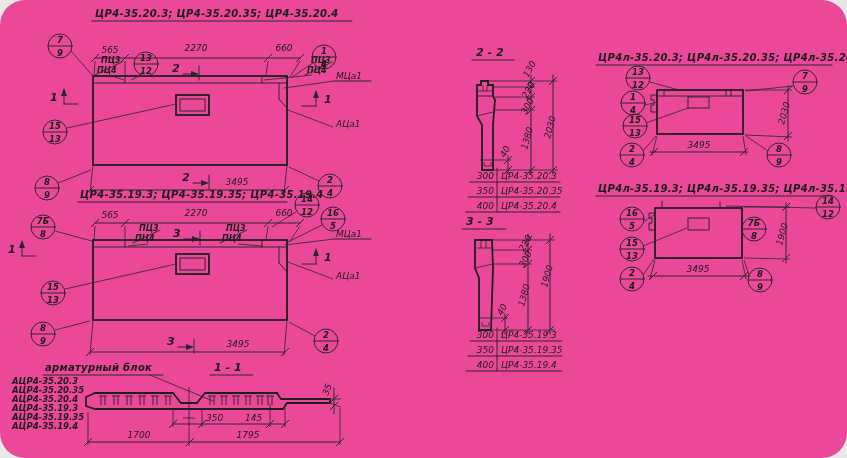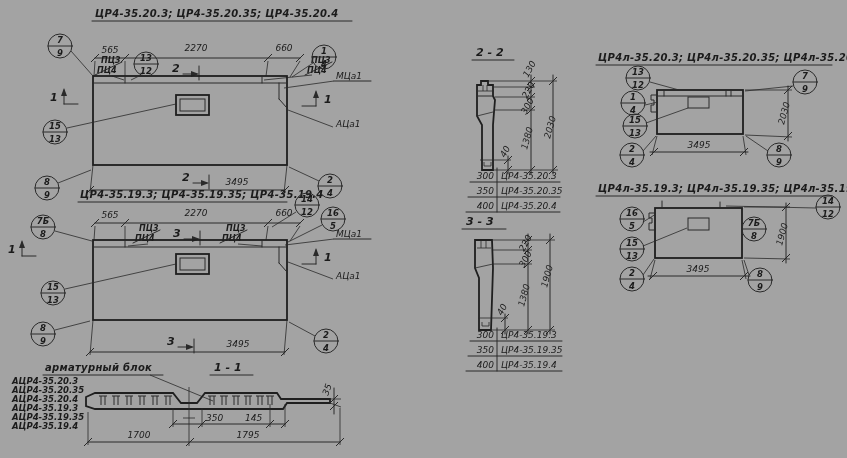--- a/index.html
+++ b/index.html
@@ -1,16 +1,16 @@
 <!DOCTYPE html>
 <html><head>
 <meta charset="utf-8">
 <style>
   html,body{margin:0;padding:0;background:#e8e8e8;}
-  #sheet{width:847px;height:458px;background:#a3a3a3;position:relative;overflow:hidden;}
+  #sheet{width:847px;height:458px;background:#ec4899;position:relative;overflow:hidden;border-radius:25px;}
   svg{display:block}
   .ln{stroke:#2a2a2a;stroke-width:1;fill:none;stroke-linecap:round}
   .lh{stroke:#1f1f1f;stroke-width:1.8;fill:none;stroke-linejoin:miter}
   .lt{stroke:#2a2a2a;stroke-width:.8;fill:none}
   text{font-family:"DejaVu Sans",sans-serif;font-style:italic;fill:#1b1b1b}
   .tt{font-size:10px;font-weight:bold;letter-spacing:.3px}
   .td{font-size:9px}
   .ts{font-size:8px;font-weight:bold}
   .tc{font-size:8.5px;font-weight:bold;text-anchor:middle}
   .tm{font-size:11px;font-weight:bold}

